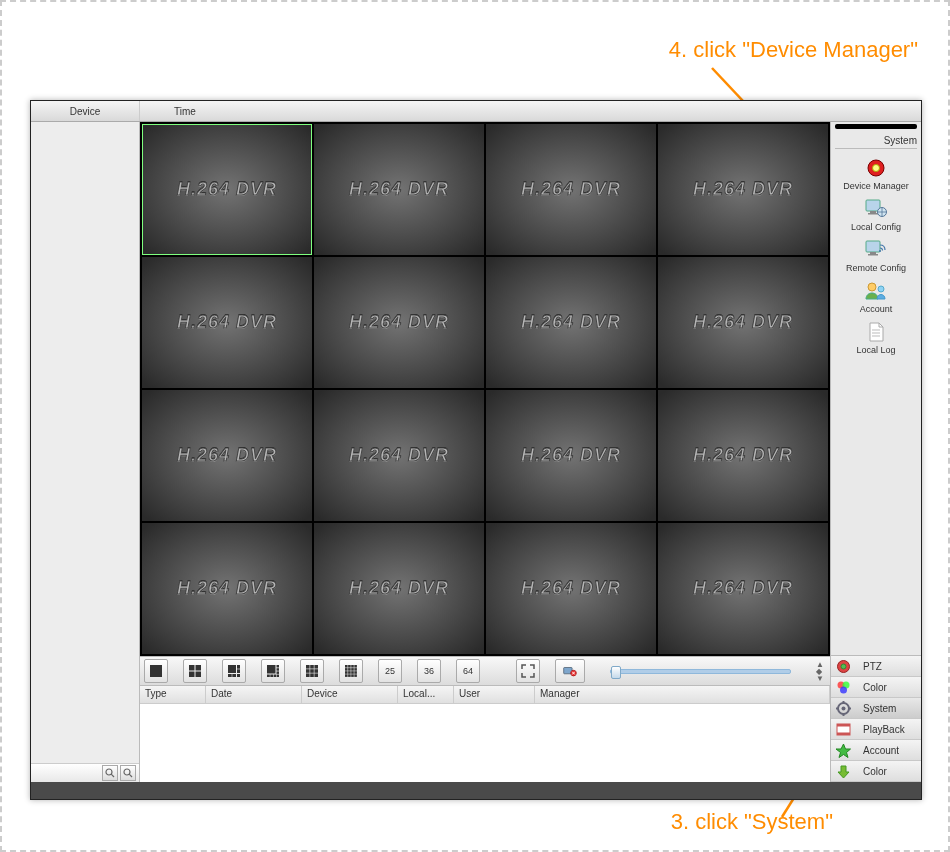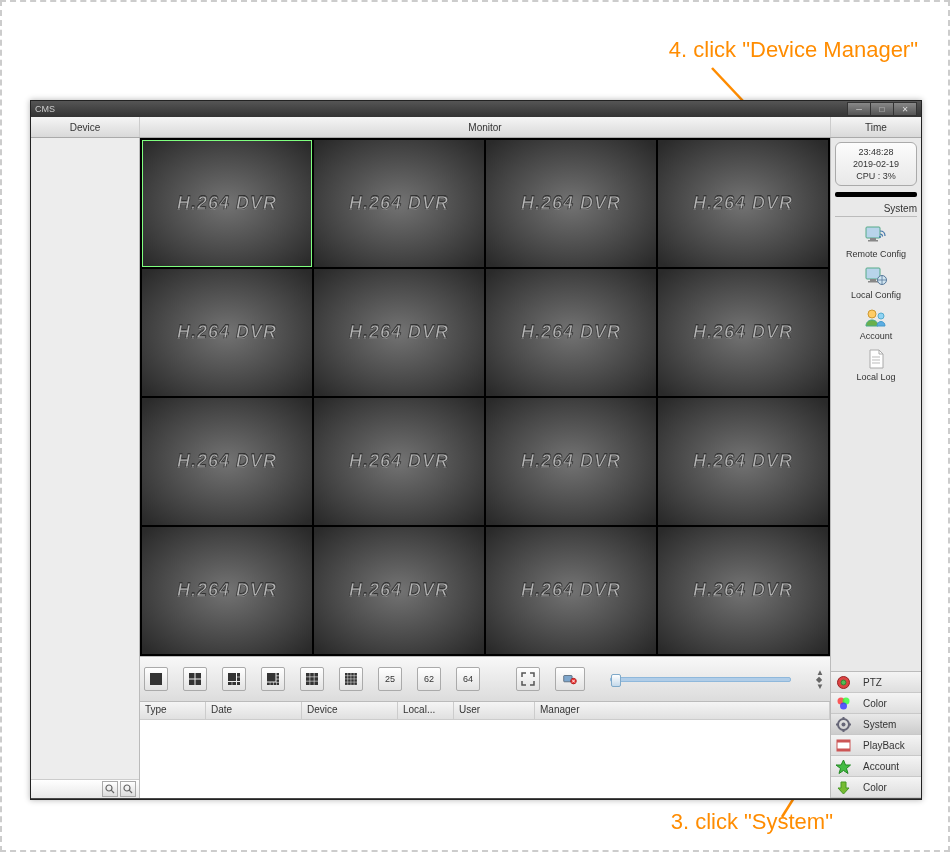--- a/index.html
+++ b/index.html
@@ -19,21 +19,21 @@
 .hc-time{width:90px}
 .body-area{display:flex;height:660px;background:#4a4a4a}
 .left-pane{width:108px;background:#ededed;border-right:1px solid #bbb;display:flex;flex-direction:column;justify-content:flex-end}
 .left-search{height:18px;border-top:1px solid #ccc;background:linear-gradient(#fff,#e8e8e8);display:flex;align-items:center;justify-content:flex-end;gap:2px;padding:0 3px}
 .search-icon{width:14px;height:14px;border:1px solid #aaa;background:linear-gradient(#fff,#ddd);display:flex;align-items:center;justify-content:center;cursor:pointer}
 .center-pane{flex:1;display:flex;flex-direction:column}
 .video-grid{flex:1;background:#000;padding:2px;display:grid;grid-template-columns:repeat(4,1fr);grid-template-rows:repeat(4,1fr);gap:2px}
 .video-cell{background:radial-gradient(ellipse at center,#737373 0%,#2a2a2a 95%);display:flex;align-items:center;justify-content:center;position:relative}
 .video-cell.selected{outline:1px solid #7fff7f;outline-offset:-1px}
 .dvr-text{font-family:Arial Black,Arial,sans-serif;font-weight:900;font-size:18px;letter-spacing:1px;color:#b5b5b5;-webkit-text-stroke:1px #444;text-shadow:0 1px 0 #999,0 -1px 0 #222;font-style:italic;white-space:nowrap}
-.toolbar{height:28px;background:linear-gradient(#f8f8f8,#dcdcdc);border-top:1px solid #bbb;border-bottom:1px solid #bbb;display:flex;align-items:center;padding:8px 4px;gap:15px}
+.toolbar{height:28px;background:linear-gradient(#f8f8f8,#dcdcdc);border-top:1px solid #bbb;border-bottom:1px solid #bbb;display:flex;align-items:center;padding:0 4px;gap:15px}
 .tb-btn{width:22px;height:22px;border:1px solid #aaa;background:linear-gradient(#fff,#e2e2e2);border-radius:2px;display:flex;align-items:center;justify-content:center;cursor:pointer;font-size:9px;color:#333}
 .tb-btn svg{width:14px;height:14px}
 .tb-sep{width:6px}
 .tb-slider{flex:1;margin:0 10px}
 .tb-slider-track{height:3px;background:#b0cde8;border:1px solid #8fb8db;border-radius:2px;position:relative}
 .tb-slider-thumb{position:absolute;left:0;top:-4px;width:8px;height:11px;background:linear-gradient(#fff,#c5d9ea);border:1px solid #7fa9c9;border-radius:2px}
 .tb-arrows{display:flex;flex-direction:column;margin-left:auto;margin-right:2px}
 .tb-arrows span{font-size:8px;line-height:7px;color:#666;cursor:pointer}
 .log-header{height:17px;background:linear-gradient(#f5f5f5,#e0e0e0);border-bottom:1px solid #ccc;display:flex}
 .log-col{border-right:1px solid #ccc;padding:2px 5px;color:#333;font-size:10px}
@@ -69,32 +69,23 @@
   <svg class="arrow" style="left:720px;top:715px" width="160" height="110">
     <defs>
         <marker id="ah2" markerWidth="8" markerHeight="8" refX="6" refY="3" orient="auto">
           <path d="M0,0 L7,3 L0,6 Z" fill="#ff8c00"></path>
         </marker>
       </defs>
     <line x1="60" y1="100" x2="115" y2="12" stroke="#ff8c00" stroke-width="2.5" marker-end="url(#ah2)"></line>
   </svg>
 
   <div class="app-window">
-    <div class="titlebar">
-      <span>CMS</span>
-      <div class="win-btns">
-        <div class="win-btn">─</div>
-        <div class="win-btn">□</div>
-        <div class="win-btn">✕</div>
-      </div>
-    </div>
 
     <div class="header-bar">
       <div class="header-col hc-device">Device</div>
-      <div class="header-col hc-monitor">Monitor</div>
       <div class="header-col hc-time">Time</div>
     </div>
 
     <div class="body-area">
       <div class="left-pane">
         <div class="left-search">
           <div class="search-icon">
             <svg width="10" height="10" viewBox="0 0 10 10">
                 <circle cx="4" cy="4" r="3" fill="none" stroke="#666" stroke-width="1.2"></circle>
                 <line x1="6.2" y1="6.2" x2="9" y2="9" stroke="#666" stroke-width="1.2"></line>
@@ -228,21 +219,21 @@
                   <rect x="7.2" y="7.2" width="2.6" height="2.6"></rect>
                   <rect x="10.3" y="7.2" width="2.6" height="2.6"></rect>
                   <rect x="1" y="10.3" width="2.6" height="2.6"></rect>
                   <rect x="4.1" y="10.3" width="2.6" height="2.6"></rect>
                   <rect x="7.2" y="10.3" width="2.6" height="2.6"></rect>
                   <rect x="10.3" y="10.3" width="2.6" height="2.6"></rect>
                 </g>
               </svg>
             </div>
           <div class="tb-btn">25</div>
-          <div class="tb-btn">62</div>
+          <div class="tb-btn">36</div>
           <div class="tb-btn">64</div>
           <div class="tb-sep"></div>
           <div class="tb-btn">
               <svg viewBox="0 0 14 14">
                 <path d="M1 5V1h4M13 5V1H9M1 9v4h4M13 9v4H9" fill="none" stroke="#555" stroke-width="1.5"></path>
               </svg>
             </div>
           <div class="tb-btn" style="width:28px">
               <svg width="20" height="16" viewBox="0 0 20 16">
                 <rect x="1" y="3" width="12" height="9" rx="1" fill="#7ea6cc" stroke="#456"></rect>
@@ -267,52 +258,56 @@
           <div class="log-col" style="width:85px">Date</div>
           <div class="log-col" style="width:85px">Device</div>
           <div class="log-col" style="width:45px">Local...</div>
           <div class="log-col" style="width:70px">User</div>
           <div class="log-col" style="flex:1">Manager</div>
         </div>
         <div class="log-body"></div>
       </div>
 
       <div class="right-pane">
-        <div class="info-box">
-          <div>23:48:28</div>
-          <div>2019-02-19</div>
-          <div>CPU : 3%</div>
-        </div>
         <div class="hbar"></div>
 
         <div class="section-label">System</div>
         <div class="sys-items">
+          <div class="sys-item">
+            <div class="ico">
+                <svg width="22" height="22" viewBox="0 0 22 22">
+                  <circle cx="11" cy="11" r="8" fill="radial-gradient(#f66,#b00)" style="fill:#e02020" stroke="#700"></circle>
+                  <circle cx="11" cy="11" r="3.5" fill="#ff8" stroke="#aa0"></circle>
+                </svg>
+              </div>
+            <span>Device Manager</span>
+          </div>
+          <div class="sys-item">
+            <div class="ico">
+                <svg width="24" height="22" viewBox="0 0 24 22">
+                  <rect x="2" y="2" width="14" height="11" rx="1" fill="#b8d4ea" stroke="#5a8"></rect>
+                  <rect x="6" y="13" width="6" height="2" fill="#888"></rect>
+                  <rect x="4" y="15" width="10" height="1.5" fill="#888"></rect>
+                  <circle cx="18" cy="14" r="4.5" fill="#d0e4f0" stroke="#579"></circle>
+                  <path d="M18 10v8M14 14h8" stroke="#579" stroke-width=".8"></path>
+                </svg>
+              </div>
+            <span>Local Config</span>
+          </div>
           <div class="sys-item">
             <div class="ico">
                 <svg width="24" height="22" viewBox="0 0 24 22">
                   <rect x="2" y="2" width="14" height="11" rx="1" fill="#b8d4ea" stroke="#5a8"></rect>
                   <rect x="6" y="13" width="6" height="2" fill="#888"></rect>
                   <rect x="4" y="15" width="10" height="1.5" fill="#888"></rect>
                   <path d="M16 6c3 0 5 2 5 5M16 9c1.5 0 2.5 1 2.5 2.5" fill="none" stroke="#47a" stroke-width="1.2"></path>
                   <circle cx="16" cy="12" r="1" fill="#47a"></circle>
                 </svg>
               </div>
             <span>Remote Config</span>
-          </div>
-          <div class="sys-item">
-            <div class="ico">
-                <svg width="24" height="22" viewBox="0 0 24 22">
-                  <rect x="2" y="2" width="14" height="11" rx="1" fill="#b8d4ea" stroke="#5a8"></rect>
-                  <rect x="6" y="13" width="6" height="2" fill="#888"></rect>
-                  <rect x="4" y="15" width="10" height="1.5" fill="#888"></rect>
-                  <circle cx="18" cy="14" r="4.5" fill="#d0e4f0" stroke="#579"></circle>
-                  <path d="M18 10v8M14 14h8" stroke="#579" stroke-width=".8"></path>
-                </svg>
-              </div>
-            <span>Local Config</span>
           </div>
           <div class="sys-item">
             <div class="ico">
                 <svg width="24" height="22" viewBox="0 0 24 22">
                   <circle cx="8" cy="7" r="4" fill="#ffcc66" stroke="#c93"></circle>
                   <path d="M2 19c0-4 3-6 6-6s6 2 6 6z" fill="#6ab04c" stroke="#4a8"></path>
                   <circle cx="17" cy="9" r="3" fill="#8fd3f4" stroke="#5ac"></circle>
                   <path d="M13 19c0-3 2-4.5 4-4.5s4 1.5 4 4.5z" fill="#5dade2" stroke="#49c"></path>
                 </svg>
               </div>

